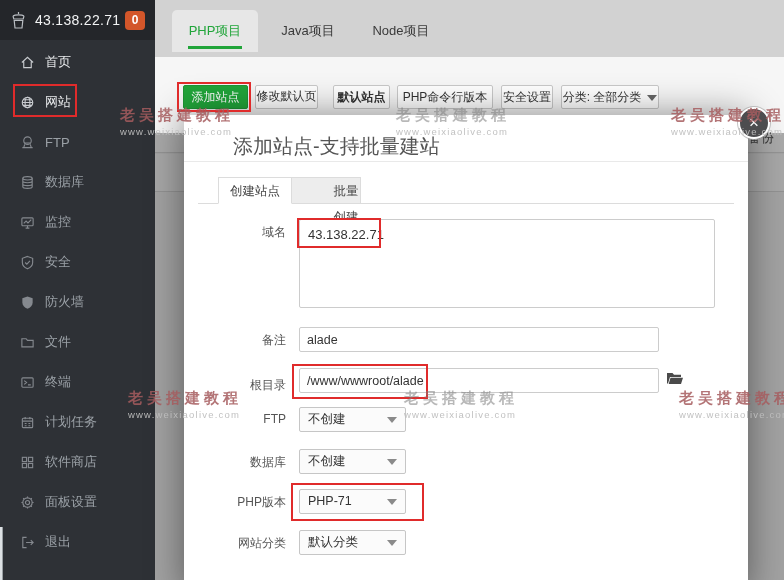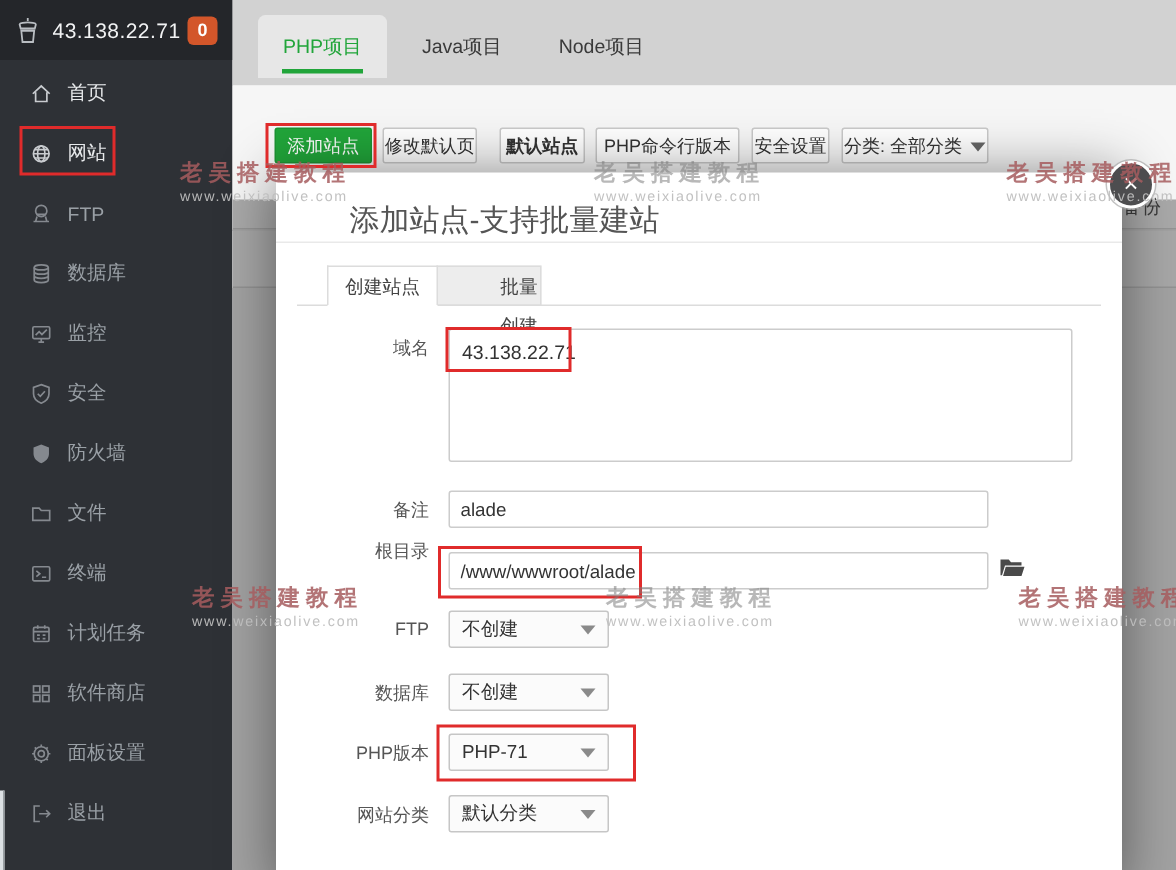--- a/index.html
+++ b/index.html
@@ -207,21 +207,21 @@
     <div class="proj-tab" style="left:120px; width:66px;">
       <span>Java项目</span>
     </div>
     <div class="proj-tab" style="left:210px; width:72px;">
       <span>Node项目</span>
     </div>
   </div>
 
   <div id="toolbar">
     <div class="tbtn green" style="left:28px; width:65px;">添加站点</div>
-    <div class="tbtn" style="left:100px; width:63px;">修改默认页</div>
+    <div class="tbtn" style="left:100px; width:63px;font-family:Liberation Mono, monospace;">修改默认页</div>
     <div class="tbtn" style="left:178px; width:57px;font-weight:bold;">默认站点</div>
     <div class="tbtn" style="left:242px; width:96px;">PHP命令行版本</div>
     <div class="tbtn" style="left:346px; width:52px;">安全设置</div>
     <div class="tbtn" style="left:406px; width:98px;">
       <span>分类: 全部分类</span><span class="tri"></span>
     </div>
   </div>
 
   <div id="pagebody">
     <div class="thead"></div>
@@ -239,21 +239,21 @@
     <div class="mtab active" style="left:34px; width:74px;">创建站点</div>
     <div class="mtab inactive" style="left:107px; width:70px;">批量创建</div>
     <div id="mtab-line"></div>
 
     <div class="flabel" style="top:109px;">域名</div>
     <textarea id="domain-textarea" style="">43.138.22.71</textarea>
 
     <div class="flabel" style="top:217px;">备注</div>
     <input class="finput" style="top: 212px; width: 360px;" value="alade">
 
-    <div class="flabel" style="top:244px;">根目录</div>
+    <div class="flabel" style="top:262px;">根目录</div>
     <input class="finput" style="top: 253px; width: 360px;" value="/www/wwwroot/alade">
     <svg id="folder-open-icon" width="18" height="15" viewBox="0 0 18 15">
       <path d="M1 2 H6.5 L8 3.8 H15 V6 H4 L2 12.5 H1 Z M4.5 6.8 H17 L15 13 H2.7 Z" fill="#4a4a4a"></path>
     </svg>
 
     <div class="flabel" style="top:297px;">FTP</div>
     <div class="fselect" style="top:292px;">
       <span>不创建</span><span class="tri"></span>
     </div>
 

